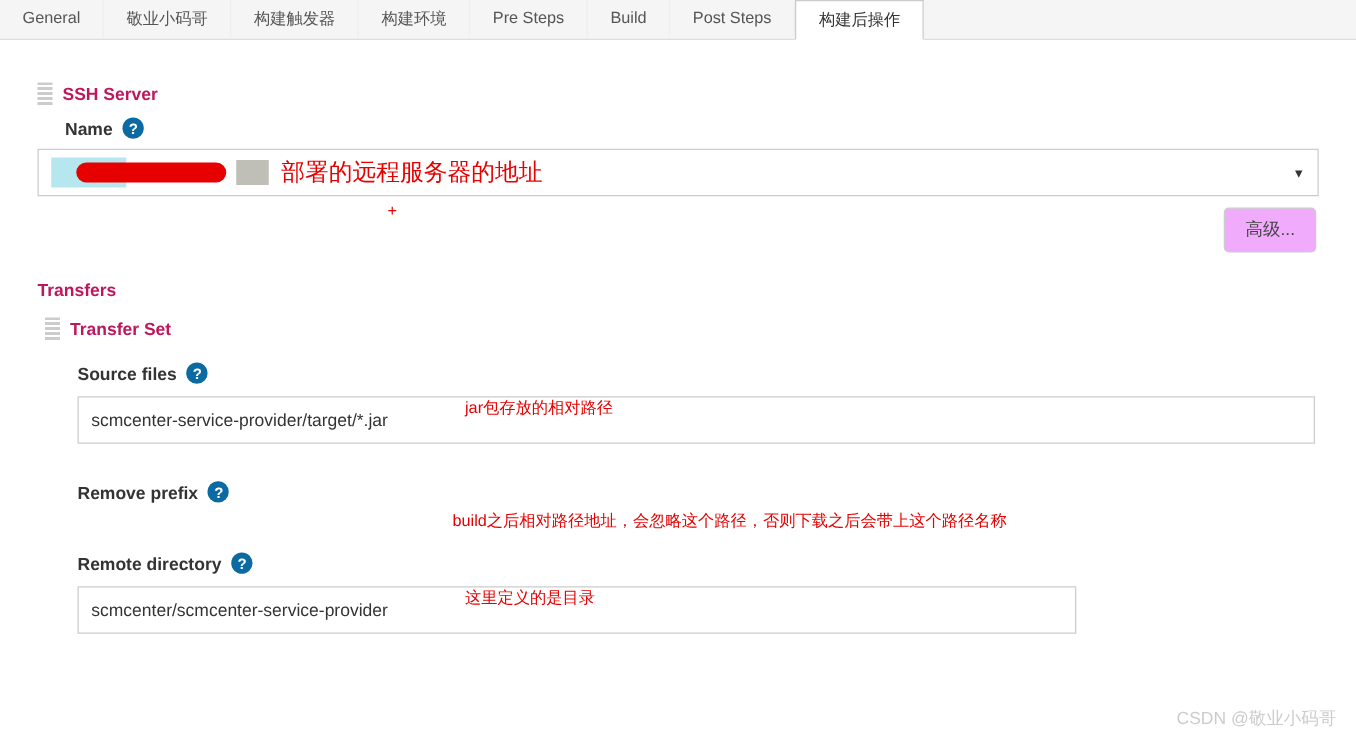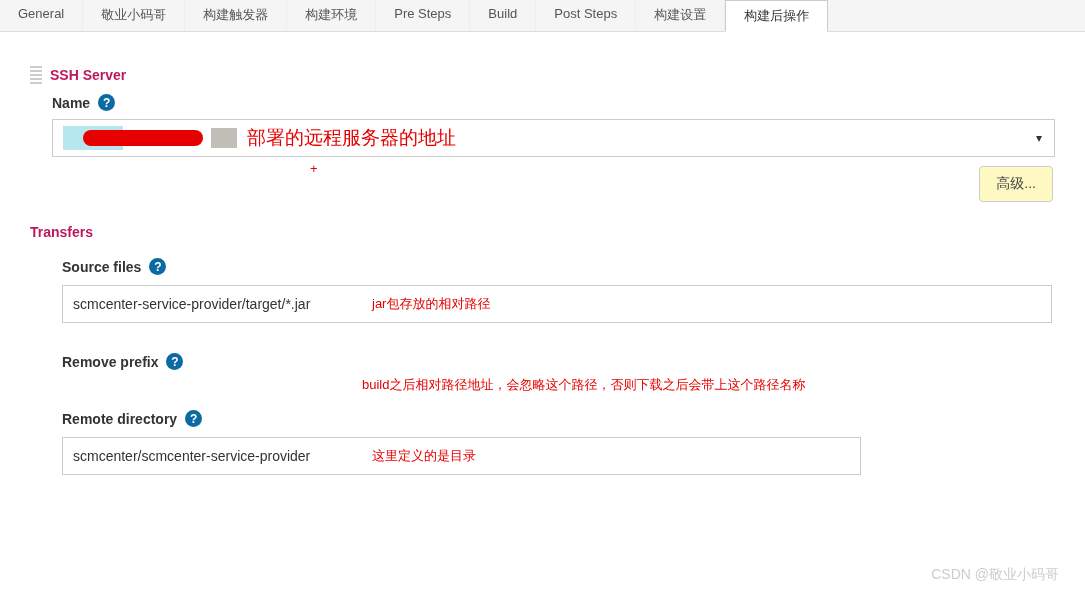--- a/index.html
+++ b/index.html
@@ -66,21 +66,20 @@
       border-radius: 50%;
       background: #0b6aa2;
       color: #fff;
       display: inline-flex;
       align-items: center;
       justify-content: center;
       font-size: 12px;
       font-weight: bold;
     }
     .server-select {
-      margin-left: 22px;
       border: 1px solid #ccc;
       height: 38px;
       display: flex;
       align-items: center;
       padding: 0 10px;
       position: relative;
       background: #fff;
     }
     .server-select .redact-bg {
       width: 60px;
@@ -117,21 +116,21 @@
       margin-left: 280px;
       margin-top: 4px;
     }
     .advanced-btn {
       float: right;
       border: 1px solid #ccc;
       border-radius: 4px;
       padding: 8px 16px;
       font-size: 14px;
       color: #444;
-      background: #fef9c3;
+      background: #f0abfc;
       cursor: pointer;
       margin-top: -10px;
       margin-right: 2px;
     }
     .clear { clear: both; }
     .field-group {
       margin-left: 32px;
     }
     .field-label-row {
       display: flex;
@@ -147,49 +146,48 @@
       height: 38px;
       border: 1px solid #ccc;
       padding: 0 10px;
       font-size: 14px;
       color: #333;
       font-family: inherit;
     }
     .input-wrap {
       position: relative;
       display: flex;
-      align-items: center;
+      align-items: flex-start;
       gap: 12px;
     }
     .overlay-annot {
       position: absolute;
       color: #e60000;
       font-size: 13px;
       pointer-events: none;
     }
     .watermark {
       position: absolute;
-      right: 26px;
+      right: 16px;
       bottom: 6px;
       color: #ccc;
       font-size: 14px;
     }
   </style>
 </head>
 <body>
 
 <div class="tabs">
   <div class="tab">General</div>
   <div class="tab">敬业小码哥</div>
   <div class="tab">构建触发器</div>
   <div class="tab">构建环境</div>
   <div class="tab">Pre Steps</div>
   <div class="tab">Build</div>
   <div class="tab">Post Steps</div>
-  <div class="tab">构建设置</div>
   <div class="tab active">构建后操作</div>
 </div>
 
 <div class="content">
 
   <div class="section-title">
     <span class="drag-handle"></span>
     <span>SSH Server</span>
   </div>
 
@@ -208,20 +206,24 @@
 
   <div class="plus-mark">+</div>
 
   <button class="advanced-btn">高级...</button>
   <div class="clear"></div>
 
   <div class="section-title" style="margin-top:22px;">
     <span>Transfers</span>
   </div>
 
+  <div class="section-title" style="margin-left:6px;">
+    <span class="drag-handle"></span>
+    <span>Transfer Set</span>
+  </div>
 
   <div class="field-group">
     <div class="field-label-row">
       <span>Source files</span>
       <span class="help-icon">?</span>
     </div>
     <div class="input-wrap">
       <input class="text-input" style="width: 990px;" value="scmcenter-service-provider/target/*.jar">
       <span class="overlay-annot" style="left:310px;">jar包存放的相对路径</span>
     </div>

